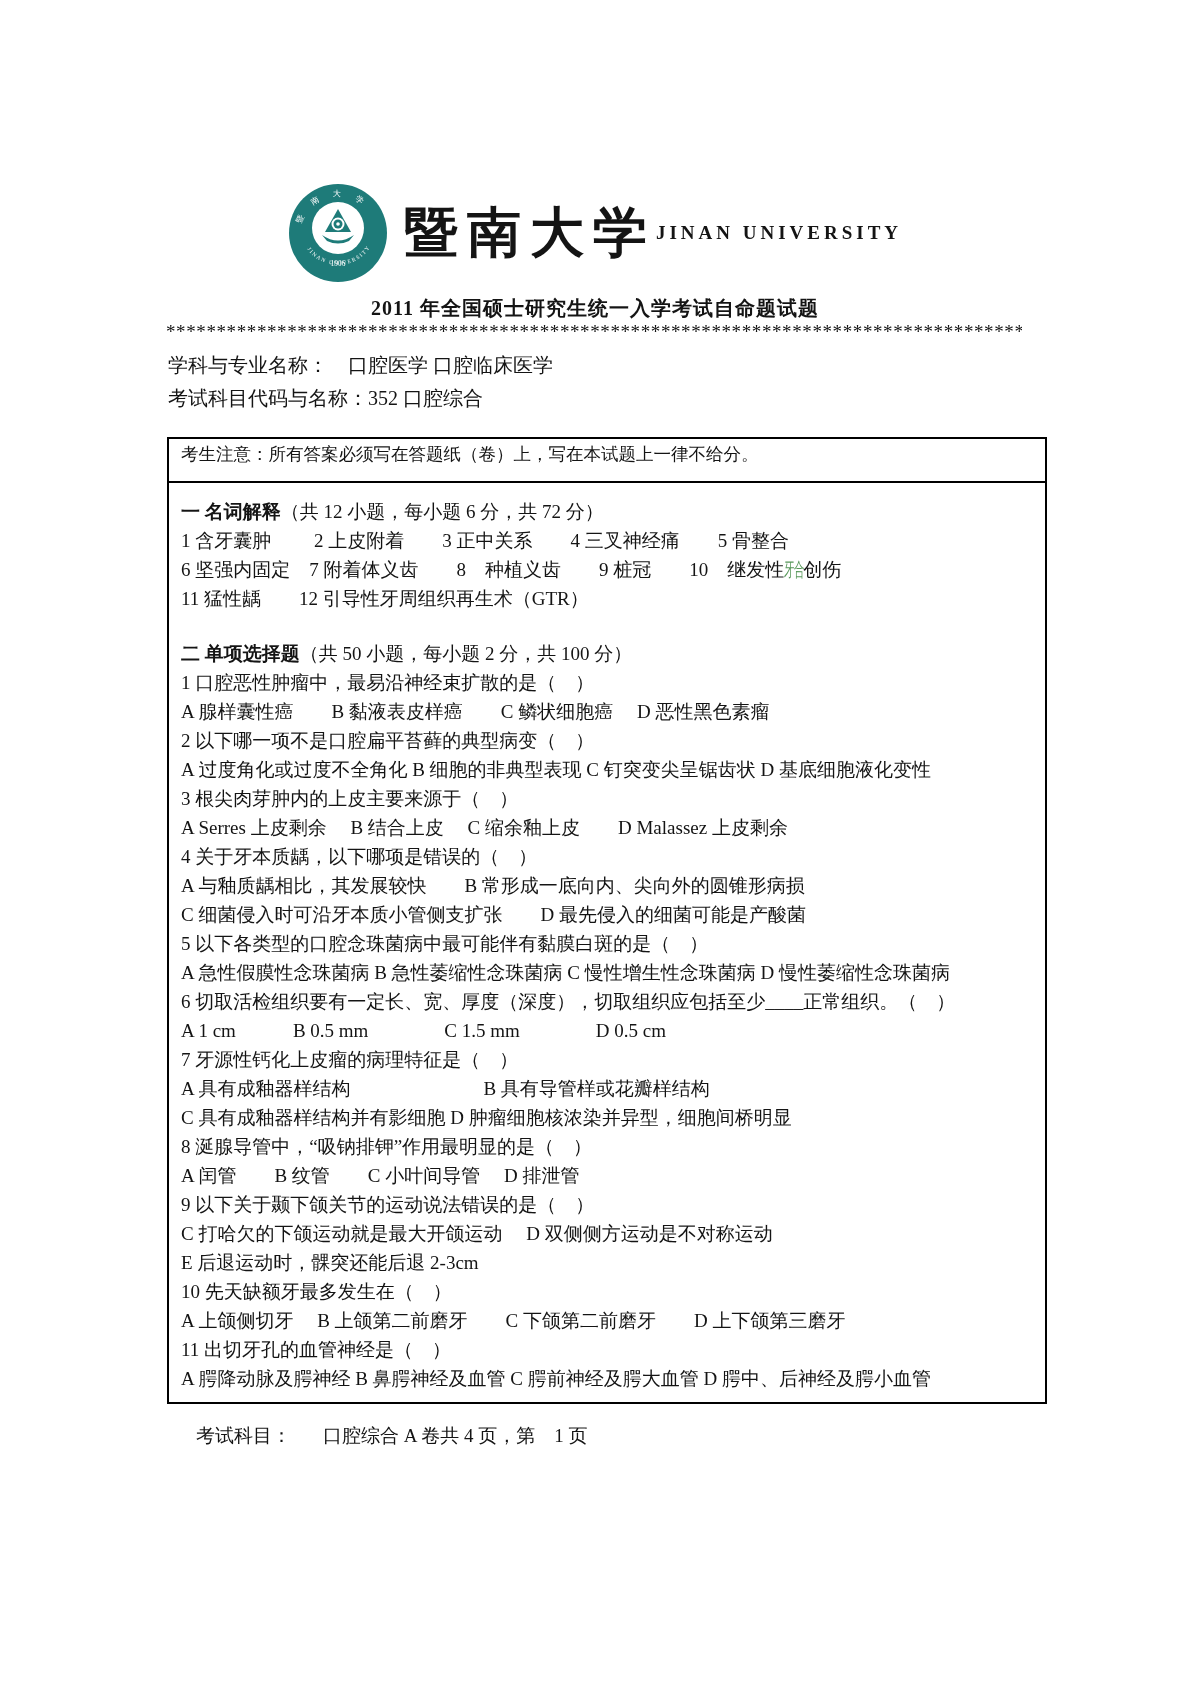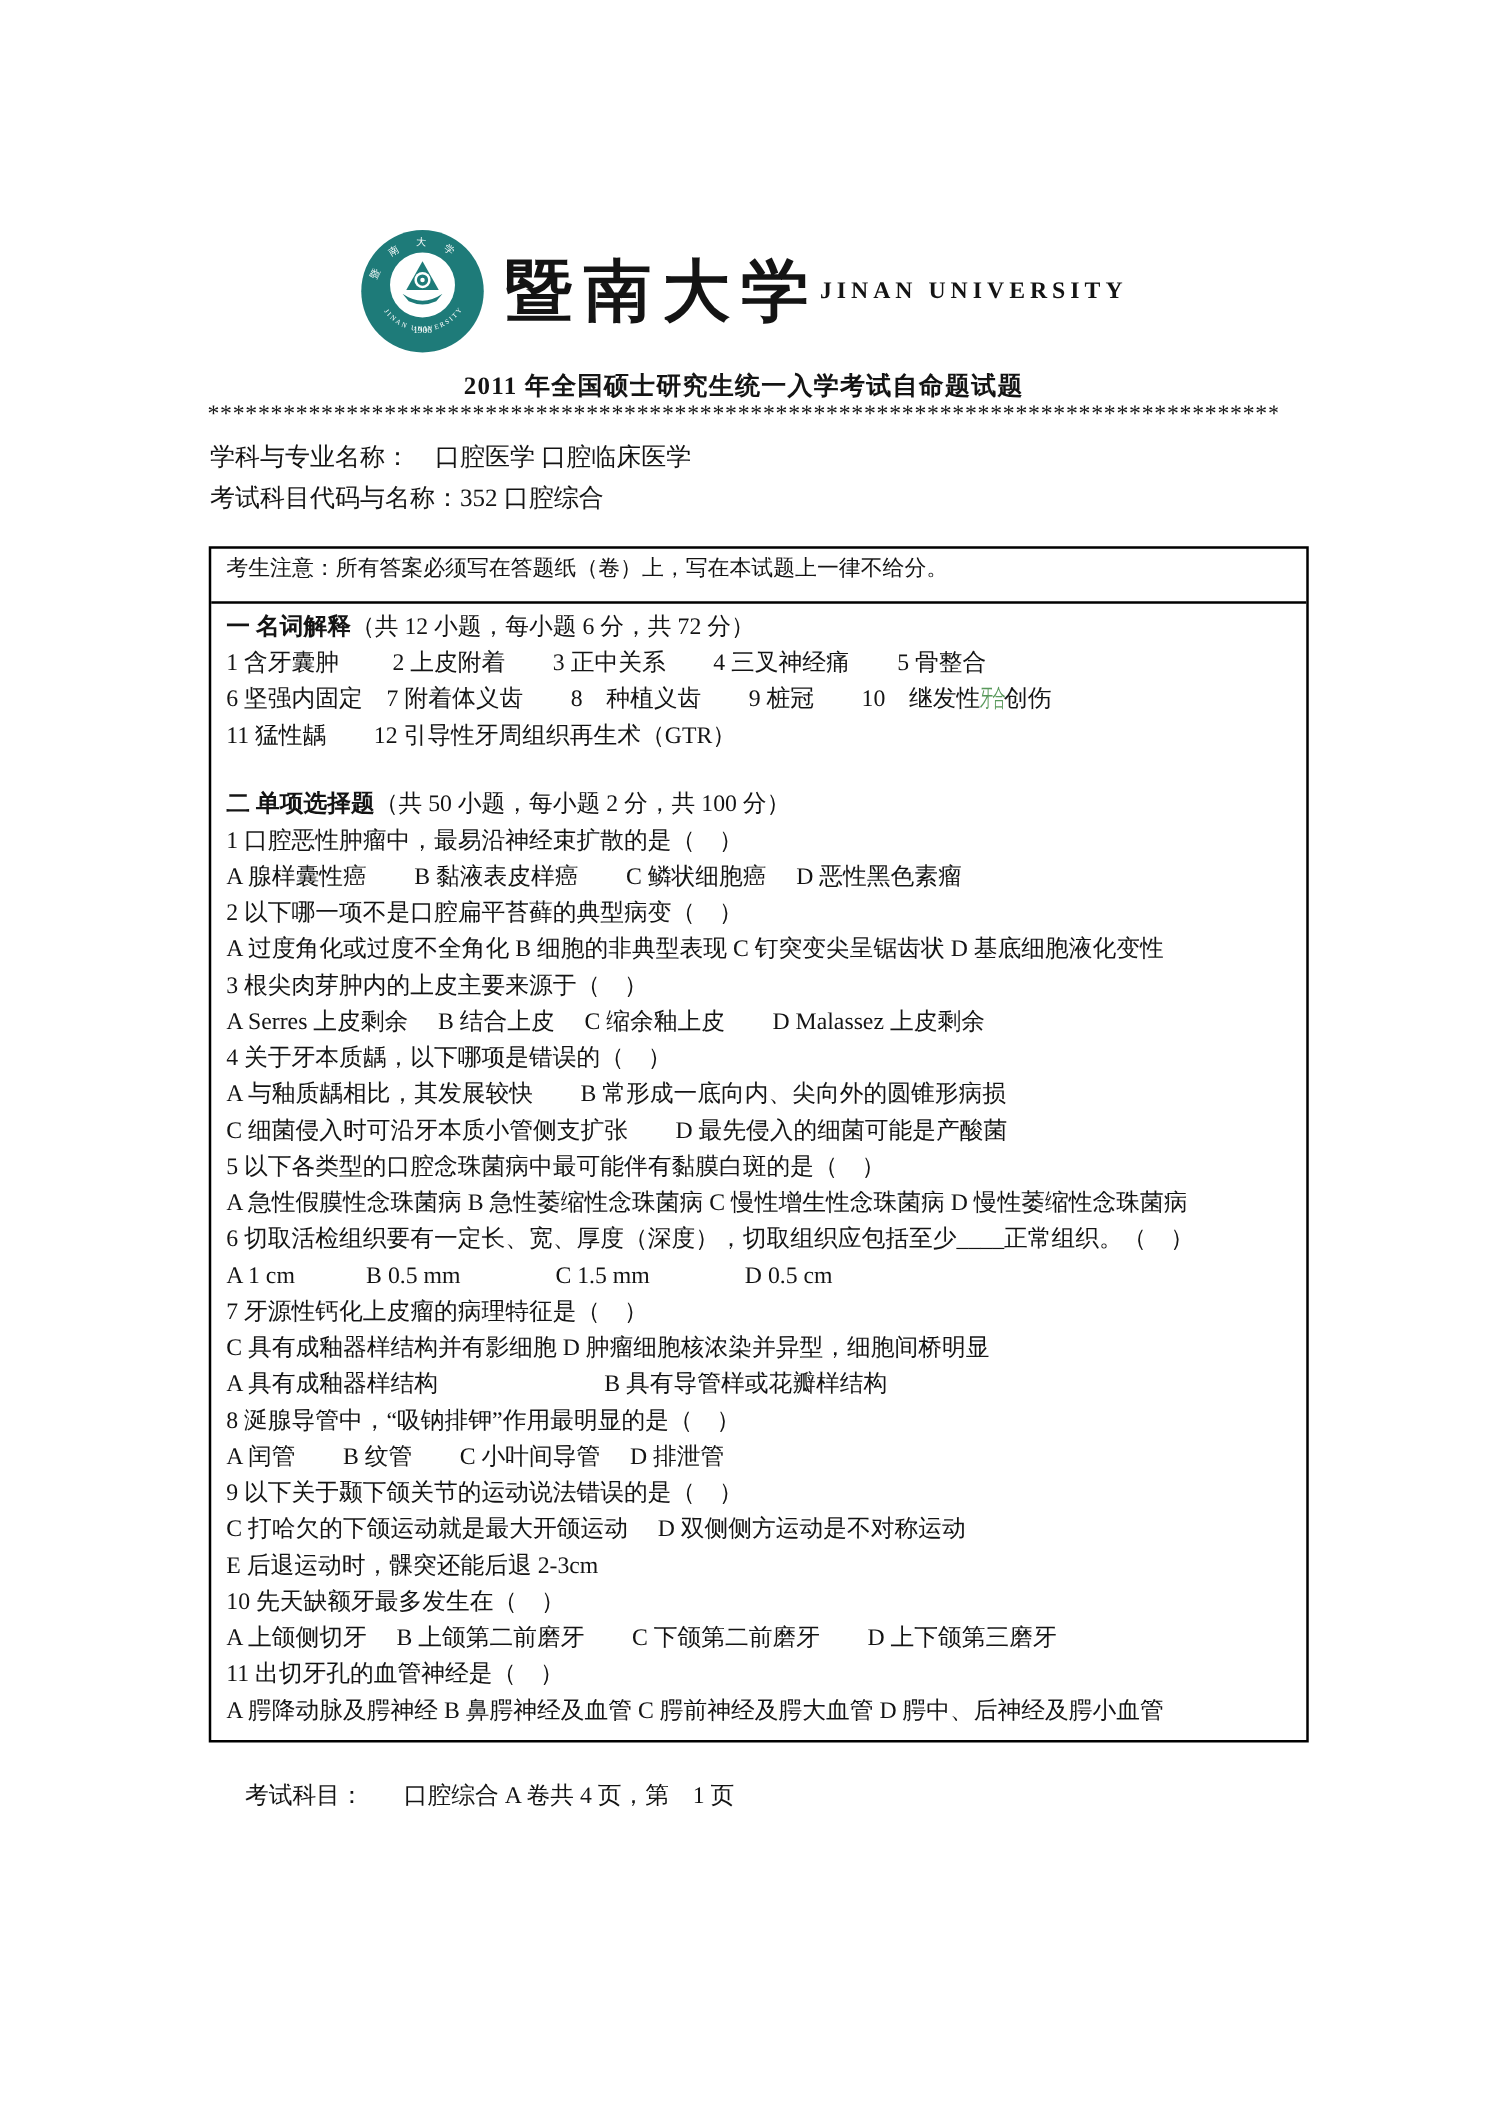--- a/index.html
+++ b/index.html
@@ -46,21 +46,21 @@
   .exam-box {
     position:absolute; top:437px; left:167px; width:880px;
     border:2px solid #000; box-sizing:border-box; background:#fff;
   }
   .notice-row {
     border-bottom:2px solid #000;
     padding:5px 10px 16px 12px;
     font-size:17.5px; line-height:21px;
   }
   .box-content {
-    padding:4px 10px 9px 12px;
+    padding:14px 10px 9px 12px;
     font-size:19px; line-height:29px;
   }
   .sec-title { font-weight:700; }
   .sec2-head { margin-top:26px; }
   .line { white-space:nowrap; overflow:hidden; }
   .he-char {
     color:#58985a;
     display:inline-block;
     transform:scaleX(0.55);
     transform-origin:0 60%;
@@ -137,22 +137,22 @@
       <div class="line">3 根尖肉芽肿内的上皮主要来源于（　）</div>
       <div class="line">A Serres 上皮剩余　 B 结合上皮　 C 缩余釉上皮　　D Malassez 上皮剩余</div>
       <div class="line">4 关于牙本质龋，以下哪项是错误的（　）</div>
       <div class="line">A 与釉质龋相比，其发展较快　　B 常形成一底向内、尖向外的圆锥形病损</div>
       <div class="line">C 细菌侵入时可沿牙本质小管侧支扩张　　D 最先侵入的细菌可能是产酸菌</div>
       <div class="line">5 以下各类型的口腔念珠菌病中最可能伴有黏膜白斑的是（　）</div>
       <div class="line">A 急性假膜性念珠菌病 B 急性萎缩性念珠菌病 C 慢性增生性念珠菌病 D 慢性萎缩性念珠菌病</div>
       <div class="line">6 切取活检组织要有一定长、宽、厚度（深度），切取组织应包括至少____正常组织。（　）</div>
       <div class="line">A 1 cm　　　B 0.5 mm　　　　C 1.5 mm　　　　D 0.5 cm</div>
       <div class="line">7 牙源性钙化上皮瘤的病理特征是（　）</div>
+      <div class="line">A 具有成釉器样结构　　　　　　　B 具有导管样或花瓣样结构</div>
       <div class="line">C 具有成釉器样结构并有影细胞 D 肿瘤细胞核浓染并异型，细胞间桥明显</div>
-      <div class="line">A 具有成釉器样结构　　　　　　　B 具有导管样或花瓣样结构</div>
       <div class="line">8 涎腺导管中，“吸钠排钾”作用最明显的是（　）</div>
       <div class="line">A 闰管　　B 纹管　　C 小叶间导管　 D 排泄管</div>
       <div class="line">9 以下关于颞下颌关节的运动说法错误的是（　）</div>
       <div class="line">C 打哈欠的下颌运动就是最大开颌运动　 D 双侧侧方运动是不对称运动</div>
       <div class="line">E 后退运动时，髁突还能后退 2-3cm</div>
       <div class="line">10 先天缺额牙最多发生在（　）</div>
       <div class="line">A 上颌侧切牙　 B 上颌第二前磨牙　　C 下颌第二前磨牙　　D 上下颌第三磨牙</div>
       <div class="line">11 出切牙孔的血管神经是（　）</div>
       <div class="line">A 腭降动脉及腭神经 B 鼻腭神经及血管 C 腭前神经及腭大血管 D 腭中、后神经及腭小血管</div>
 

